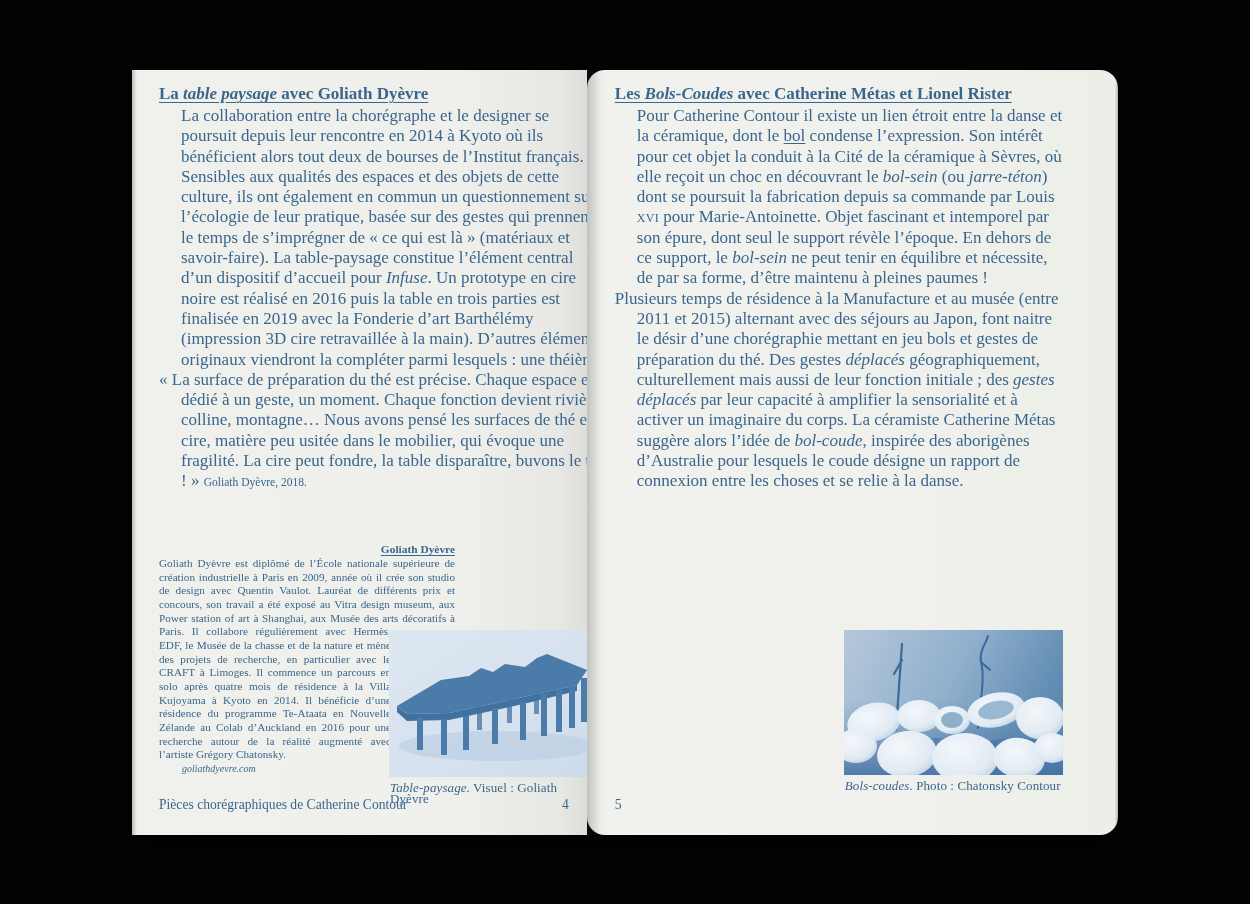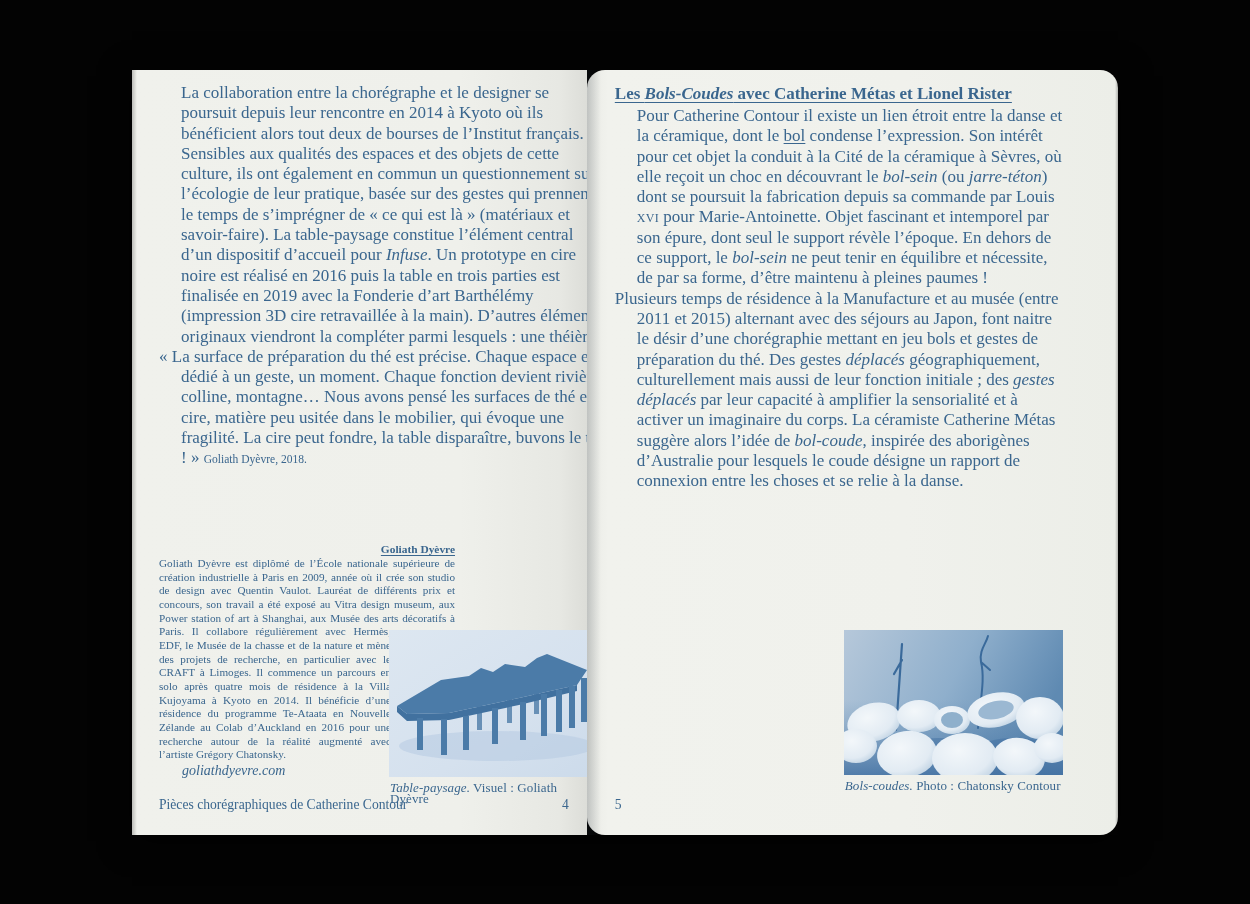--- a/index.html
+++ b/index.html
@@ -37,41 +37,42 @@
   .rt-sc{font-variant:small-caps;letter-spacing:0.3px;}
   .rt-small{font-size:0.68em;}
 
   .bio{position:absolute;left:27px;top:472px;width:296px;}
   .bio-heading{font-size:11.4px;line-height:14px;padding-left:23px;
     text-decoration:underline;text-underline-offset:2px;text-decoration-thickness:1px;margin:0 0 1px 0;text-align:right;}
   .bio-text{font-size:11.2px;line-height:13.65px;text-align:justify;margin:0;
     hyphens:auto;-webkit-hyphens:auto;}
   .bio-spacer-a{float:right;width:1px;height:70px;margin-right:-1px;}
   .bio-spacer-b{float:right;clear:right;width:64px;height:170px;}
-  .bio-link{font-size:14px;font-style:italic;padding-left:23px;margin:1px 0 4px 0;}
+  .bio-link{font-size:10px;font-style:italic;padding-left:23px;margin:1px 0 4px 0;}
 
   .plate{position:absolute;top:560px;left:257px;width:219px;display:block;}
   .plate svg{display:block;}
   .caption{position:absolute;left:258px;font-size:13px;line-height:11px;letter-spacing:0.1px;}
   .page-left .caption{top:712px;}
   .page-right .caption{top:710px;}
 
   .footer{position:absolute;bottom:22px;display:flex;justify-content:space-between;
     align-items:baseline;font-size:13.6px;line-height:16px;}
   .page-left .footer{left:27px;right:18px;}
   .page-right .footer{left:28px;right:31px;}
   .footer .pageno{font-size:13.6px;}
 </style>
 </head>
 <body>
 
 <div class="spread">
 
   <div class="page page-left">
     <div class="content">
+      <h2 class="section-title"><span>La </span><span class="rt-i">table paysage</span><span> avec Goliath Dyèvre</span></h2>
       <p class="para"><span>La collaboration entre la chorégraphe et le designer se poursuit depuis leur rencontre en 2014 à Kyoto où ils bénéficient alors tout deux de bourses de l’Institut français. Sensibles aux qualités des espaces et des objets de cette culture, ils ont également en commun un questionnement sur l’écologie de leur pratique, basée sur des gestes qui prennent le temps de s’imprégner de « ce qui est là » (matériaux et savoir-faire). La table-paysage constitue l’élément central d’un dispositif d’accueil pour </span><span class="rt-i">Infuse</span><span>. Un prototype en cire noire est réalisé en 2016 puis la table en trois parties est finalisée en 2019 avec la Fonderie d’art Barthélémy (impression 3D cire retravaillée à la main). D’autres éléments originaux viendront la compléter parmi lesquels : une théière.</span></p>
       <p class="para hanging"><span>« La surface de préparation du thé est précise. Chaque espace est dédié à un geste, un moment. Chaque fonction devient rivière, colline, montagne… Nous avons pensé les surfaces de thé en cire, matière peu usitée dans le mobilier, qui évoque une fragilité. La cire peut fondre, la table disparaître, buvons le thé ! » </span><span class="rt-small">Goliath Dyèvre, 2018.</span></p>
     </div>
 
     <div class="bio">
       <h3 class="bio-heading">Goliath Dyèvre</h3>
       <p class="bio-text"><span class="bio-spacer-a"></span><span class="bio-spacer-b"></span><span>Goliath Dyèvre est diplômé de l’École nationale supérieure de création industrielle à Paris en 2009, année où il crée son studio de design avec Quentin Vaulot. Lauréat de différents prix et concours, son travail a été exposé au Vitra design museum, aux Power station of art à Shanghai, aux Musée des arts décoratifs à Paris. Il collabore régulièrement avec Hermès, EDF, le Musée de la chasse et de la nature et mène des projets de recherche, en particulier avec le CRAFT à Limoges. Il commence un parcours en solo après quatre mois de résidence à la Villa Kujoyama à Kyoto en 2014. Il bénéficie d’une résidence du programme Te-Ataata en Nouvelle Zélande au Colab d’Auckland en 2016 pour une recherche autour de la réalité augmenté avec l’artiste Grégory Chatonsky.</span></p>
       <p class="bio-link">goliathdyevre.com</p>
     </div>
 

